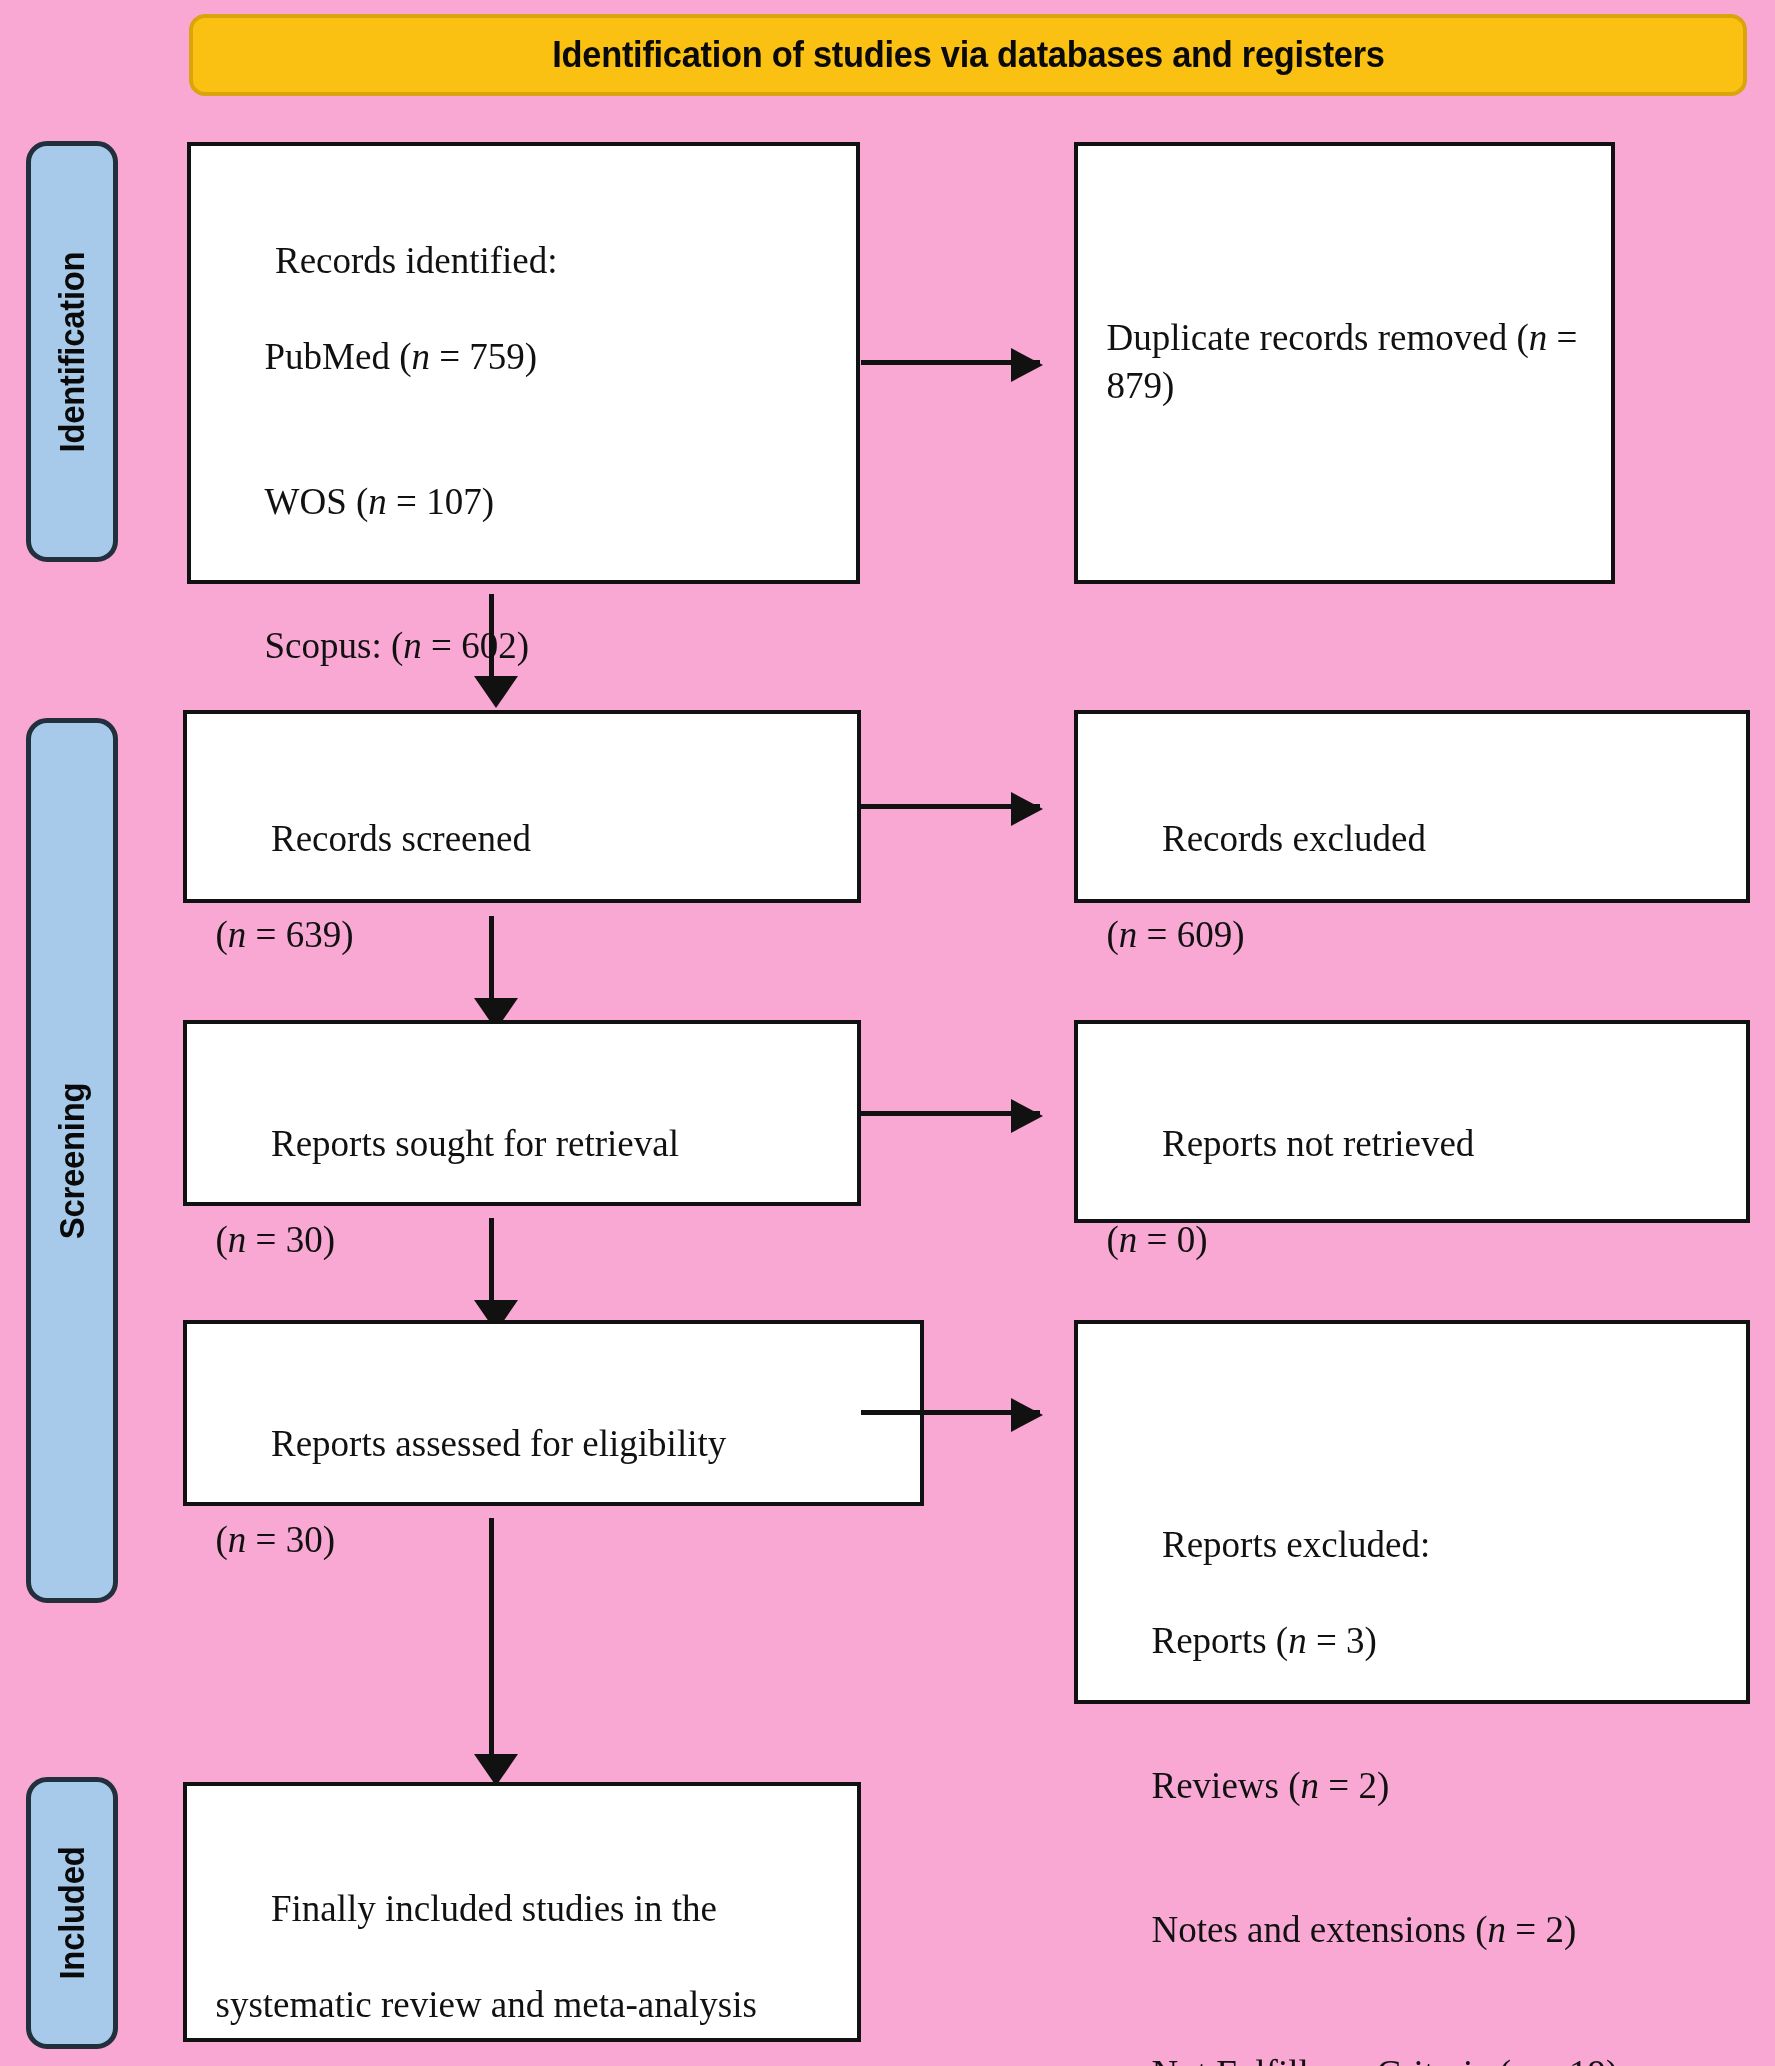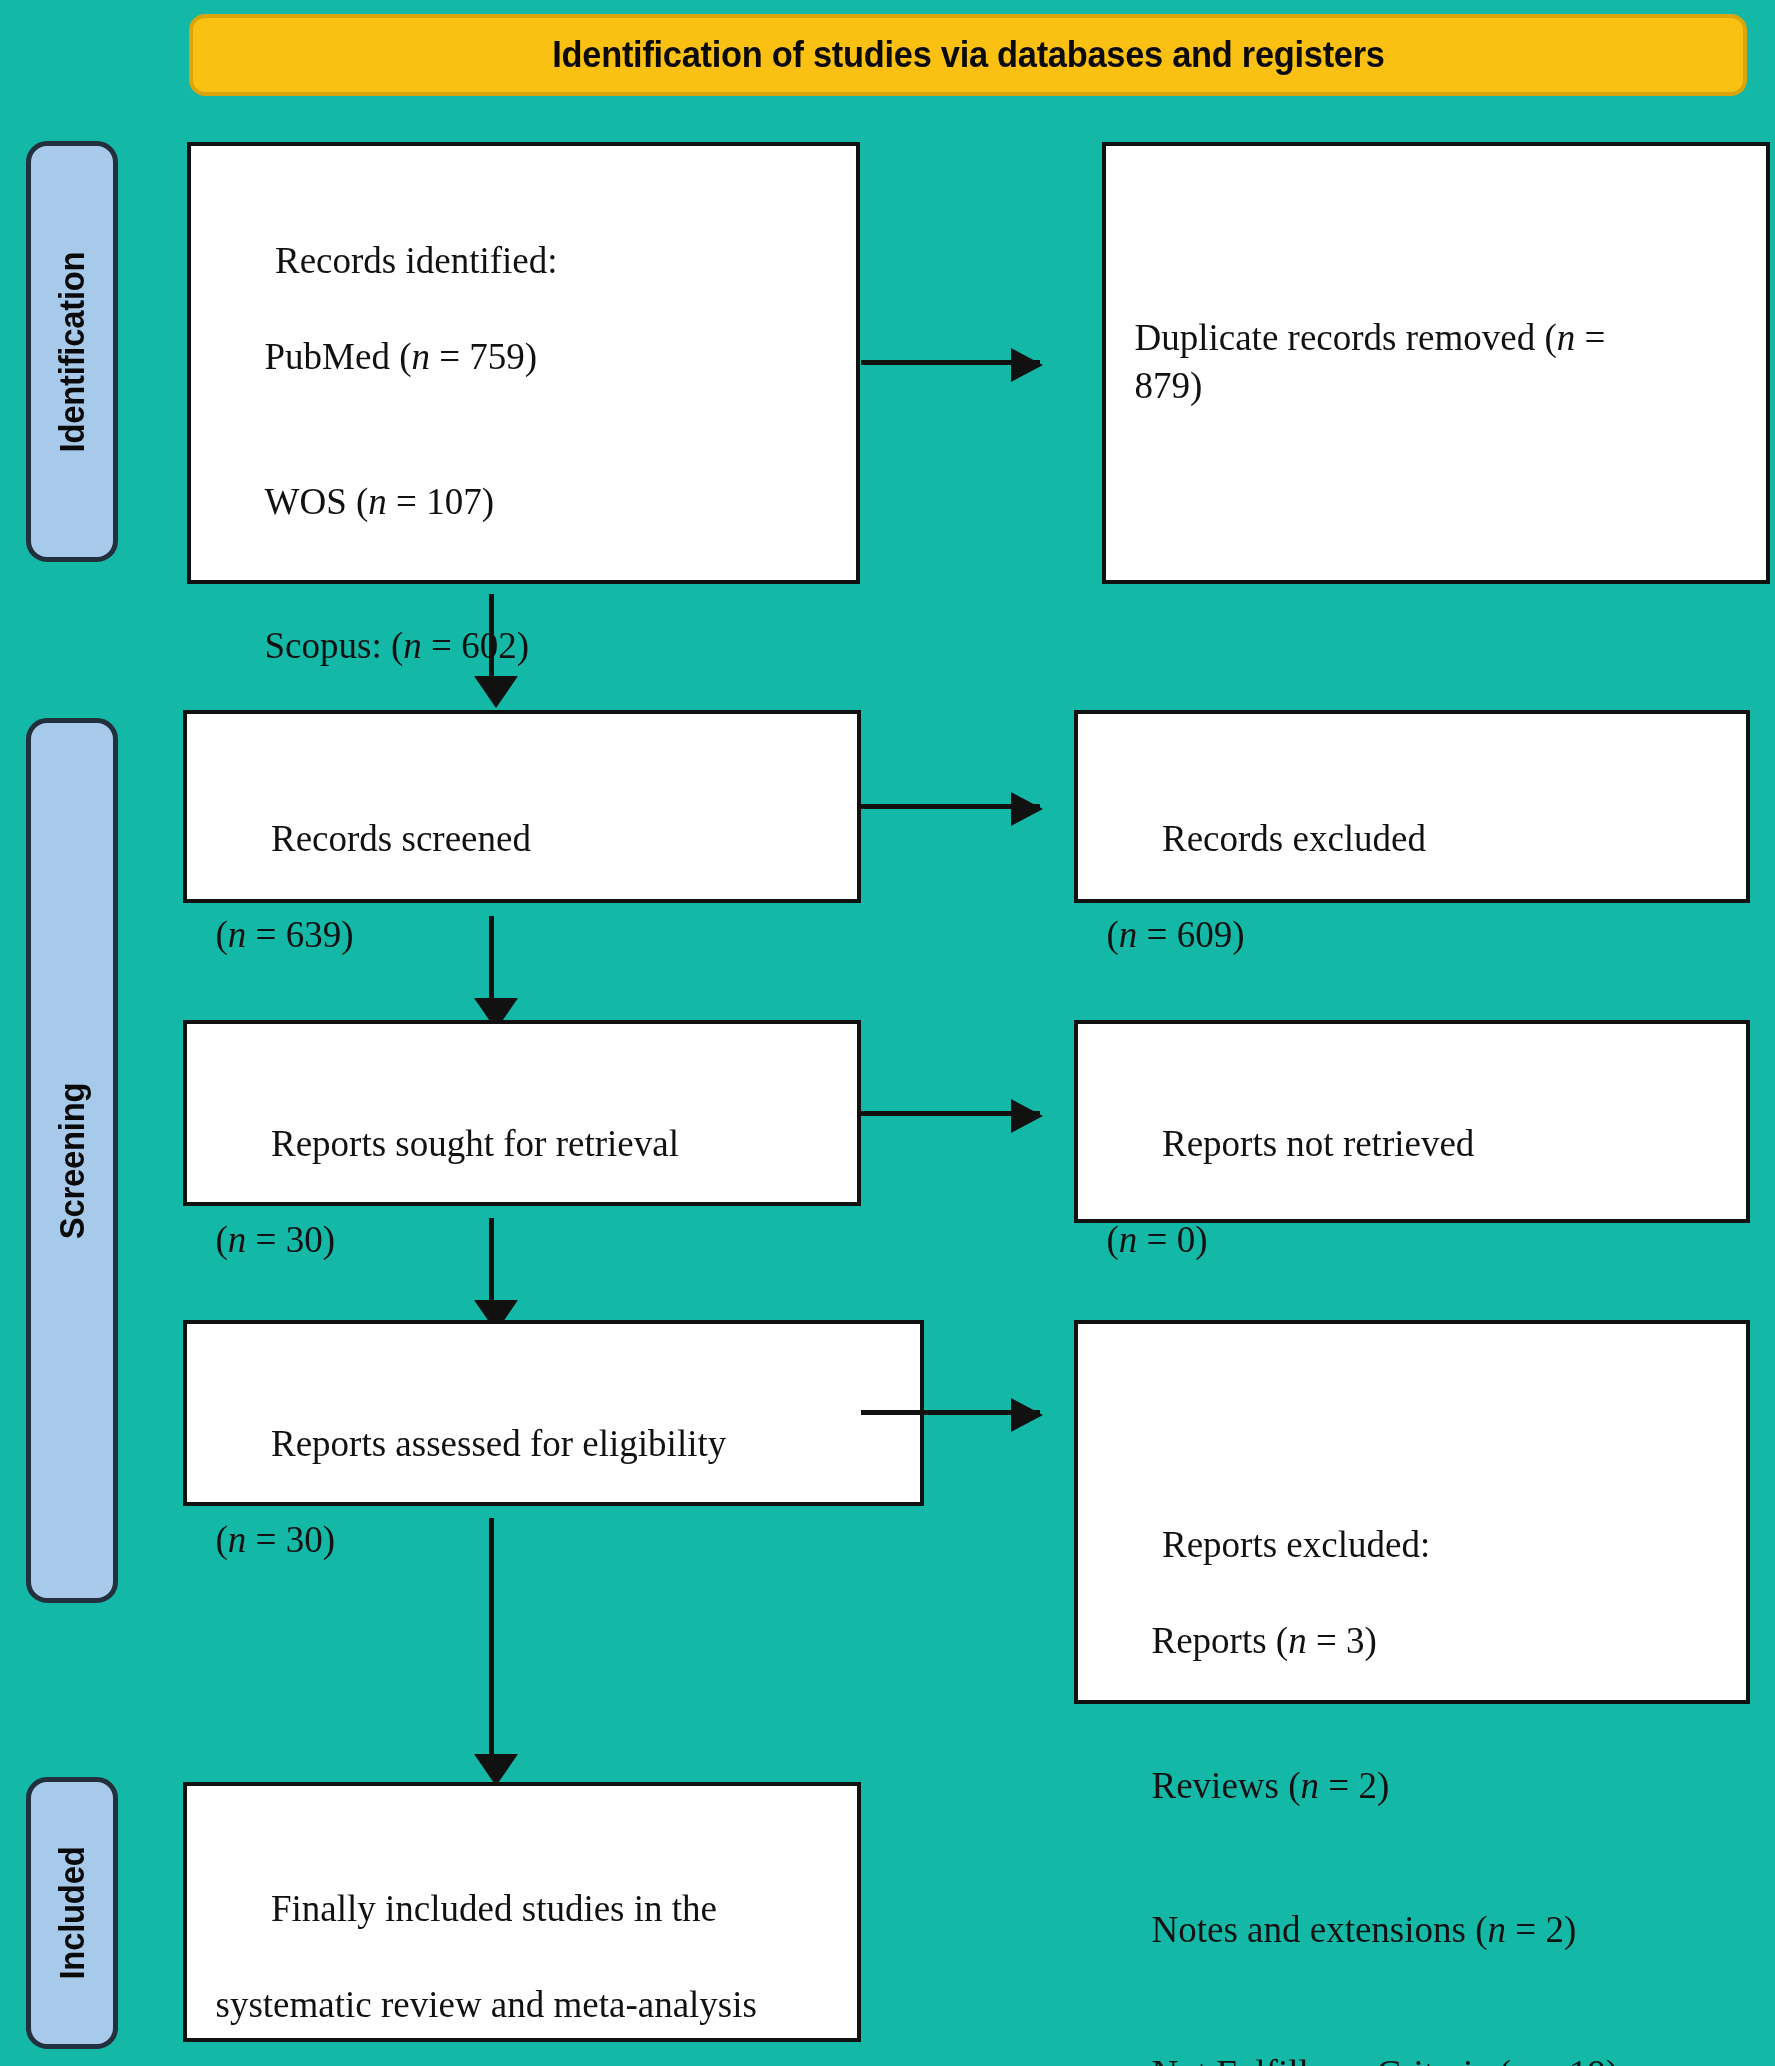--- a/index.html
+++ b/index.html
@@ -4,21 +4,21 @@
 <style>
   html, body {
     margin: 0;
     padding: 0;
     background: #ffffff;
   }
   #page {
     position: relative;
     width: 1776px;
     height: 2066px;
-    background: #14b8a6;
+    background: #f9a8d4;
     overflow: hidden;
     font-family: "Liberation Serif", "DejaVu Serif", serif;
   }
 
   
   .header-banner {
     position: absolute;
     left: 189px;
     top: 13.6px;
     width: 1558px;
@@ -145,21 +145,21 @@
     <div class="flow-box-text" style="top:43px;">
       <span>Records identified:</span>
       <span class="ind">PubMed (<span class="nitalic">n</span> = <span>759</span>)</span>
       <span class="ind">WOS (<span class="nitalic">n</span> = <span>107</span>)</span>
       <span class="ind">Scopus: (<span class="nitalic">n</span> = <span>602</span>)</span>
     </div>
   </div>
 
   <div class="arrow-h" style="left:861px; top:360px; width:179px;"></div>
 
-  <div class="flow-box" style="left:1074px; top:142px; width:668px; height:442px;margin-left:28px;">
+  <div class="flow-box" style="left:1074px; top:142px; width:541px; height:442px;">
     <div class="flow-box-text" style="top:168px; right:28.5px;">Duplicate records removed (<span class="nitalic">n</span> =
 <span>879</span>)</div>
   </div>
 
   <div class="arrow-v" style="left:489px; top:594px; height:84px;"></div>
 
   <div class="flow-box" style="left:183px; top:710px; width:678px; height:193px;">
     <div class="flow-box-text" style="top:53px;">
       <span>Records screened</span>
       <span style="display:block;">(<span class="nitalic">n</span> = <span>639</span>)</span>

